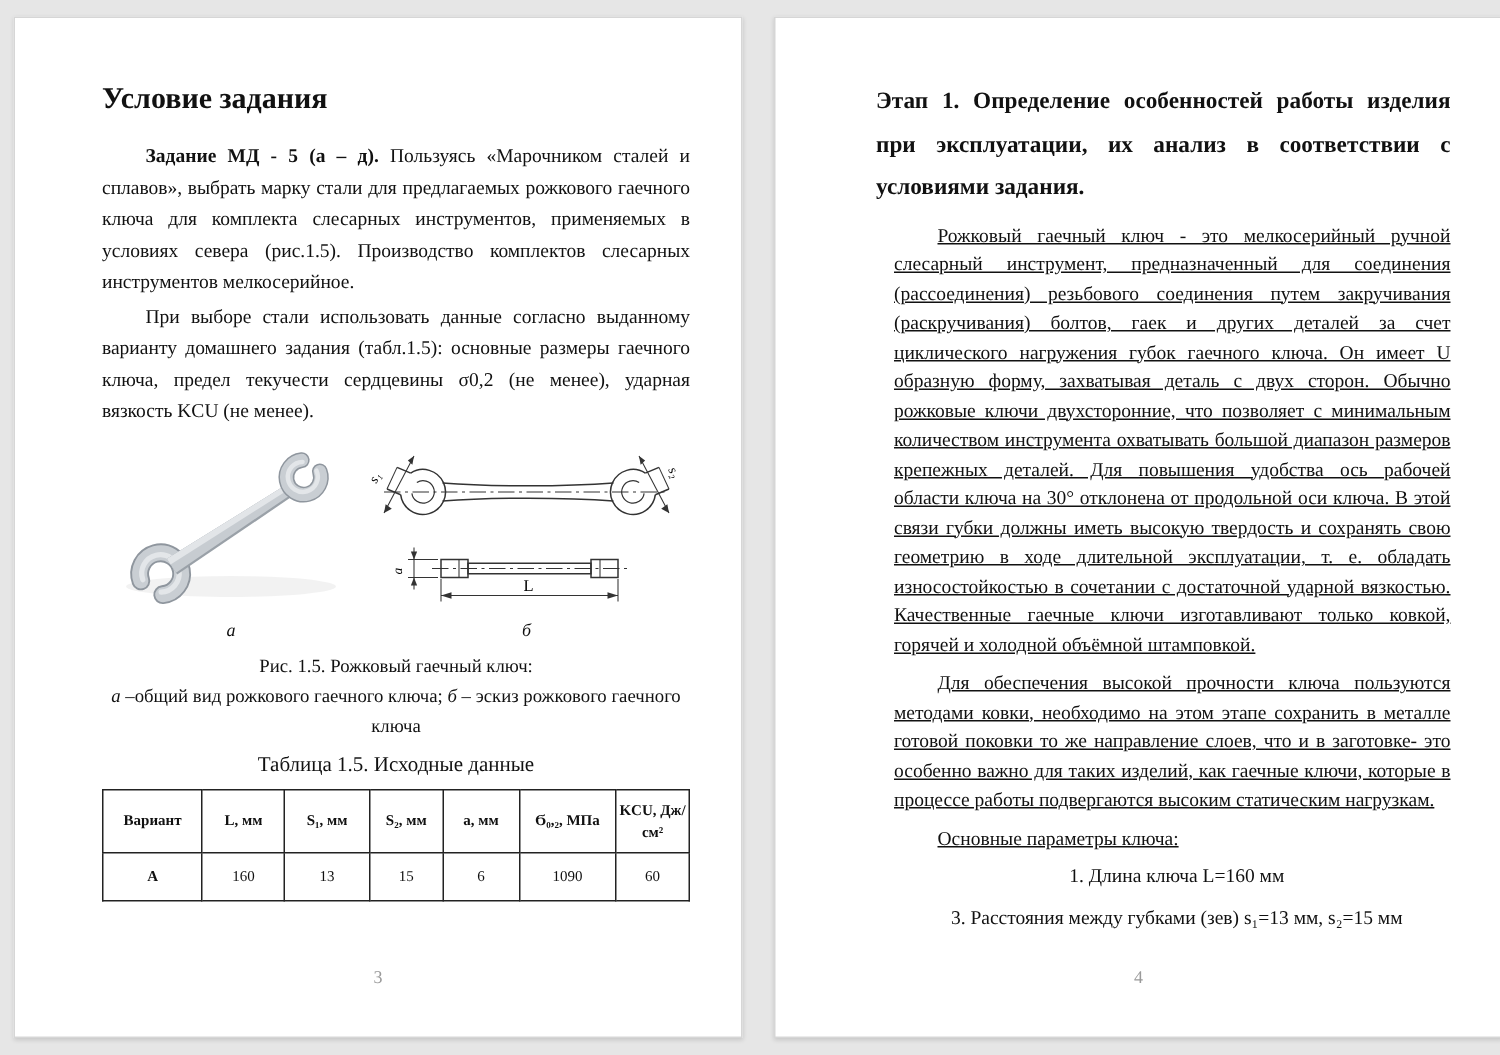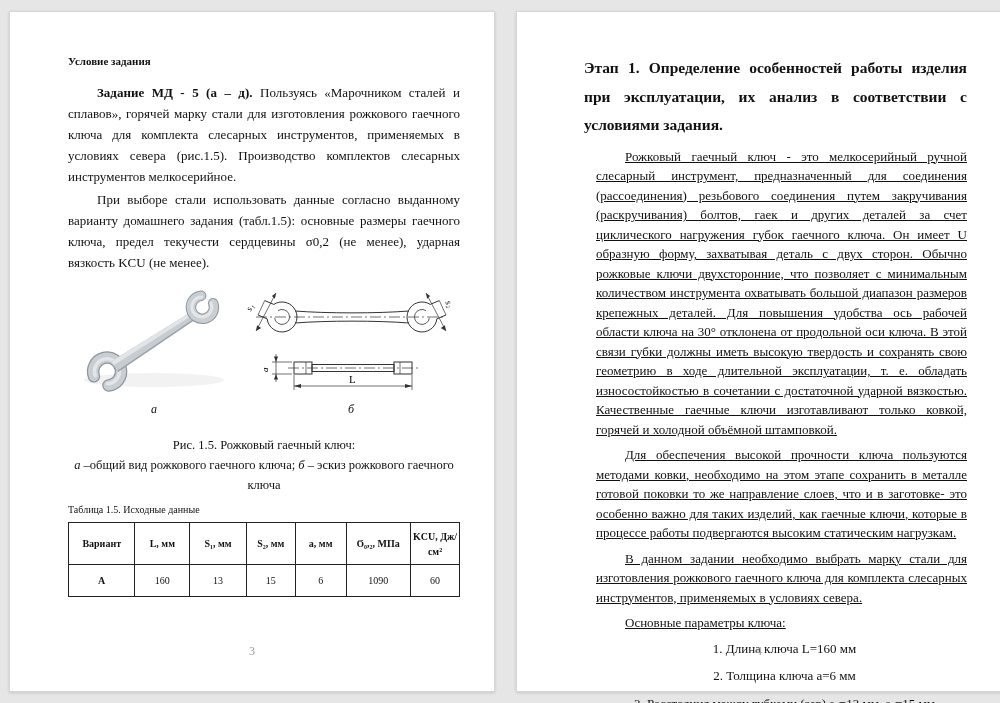--- a/index.html
+++ b/index.html
@@ -3,51 +3,51 @@
 <meta charset="utf-8">
 <style>
   html,body{margin:0;padding:0;}
   body{width:1000px;height:703px;overflow:hidden;background:#e6e6e6;
        font-family:"Liberation Serif","DejaVu Serif",serif;color:#111;}
   .canvas{position:relative;width:1000px;height:703px;}
   .page{position:absolute;top:11px;width:486px;height:681px;background:#fff;
         box-sizing:border-box;border:1px solid #d6d6d6;box-shadow:0 1px 3px rgba(0,0,0,.14);}
   .page-left{left:9px;padding:43px 34px 0 58px;}
   .page-right{left:516px;padding:42px 34px 0 67px;}
-  .h-left{font-size:11px;font-weight:bold;margin:0 0 15px 0;}
+  .h-left{font-size:20px;font-weight:bold;margin:0 0 15px 0;}
   .h-right{font-size:15.5px;font-weight:bold;line-height:28.5px;text-align:justify;margin:0 0 7px 0;}
   .p{font-size:13px;line-height:21px;text-align:justify;text-indent:29px;margin:0 0 2px 0;}
   .page-right .p{line-height:19.5px;margin:0 0 6px 12px;text-decoration:underline;}
   .lead{font-weight:bold;}
   .fig-row{display:flex;justify-content:space-between;align-items:flex-end;margin-top:10px;}
   .fig-col{display:flex;flex-direction:column;align-items:center;}
   .fig-label{font-style:italic;font-size:12px;line-height:14px;margin-top:3px;}
-  .caption{text-align:center;font-size:12.5px;line-height:20px;margin-top:19px;}
+  .caption{text-align:center;font-size:12.5px;line-height:20px;margin-top:7px;}
   .cap-it{font-style:italic;}
-  .table-title{text-align:left;font-size:10px;margin:9px 0 7px 0;}
+  .table-title{text-align:center;font-size:14px;margin:9px 0 7px 0;}
   table.data{width:100%;border-collapse:collapse;font-size:10px;table-layout:fixed;}
   table.data th,table.data td{border:1px solid #222;text-align:center;vertical-align:middle;padding:2px 1px;}
   table.data th{font-weight:bold;height:37px;line-height:15px;}
   table.data td{height:27px;}
   td.variant{font-weight:bold;}
   .pageno{position:absolute;bottom:32px;left:0;right:0;text-align:center;
           font-size:12px;color:#9a9a9a;}
   .list-item{font-size:13px;line-height:19.5px;margin:0 0 8px 18px;text-align:center;}
   .p-params{margin-bottom:9px;}
   svg text{font-family:"Liberation Serif","DejaVu Serif",serif;}
 </style>
 </head>
 <body>
 
 <div class="canvas">
 
   <div class="page page-left">
     <h1 class="h-left">Условие задания</h1>
 
-    <p class="p"><span class="lead">Задание МД - 5 (а – д).</span><span> Пользуясь «Марочником сталей и сплавов», горячей марку стали для изготовления рожкового гаечного ключа для комплекта слесарных инструментов, применяемых в условиях севера (рис.1.5). Производство комплектов слесарных инструментов мелкосерийное.</span></p>
+    <p class="p"><span class="lead">Задание МД - 5 (а – д).</span><span> Пользуясь «Марочником сталей и сплавов», выбрать марку стали для предлагаемых рожкового гаечного ключа для комплекта слесарных инструментов, применяемых в условиях севера (рис.1.5). Производство комплектов слесарных инструментов мелкосерийное.</span></p>
     <p class="p">При выборе стали использовать данные согласно выданному варианту домашнего задания (табл.1.5): основные размеры гаечного ключа, предел текучести сердцевины σ0,2 (не менее), ударная вязкость KCU (не менее).</p>
 
     <div class="fig-row">
       <div class="fig-col">
         <svg width="172" height="116" viewBox="0 0 172 116">
           <ellipse cx="86" cy="97" rx="70" ry="7" fill="rgba(0,0,0,0.05)"></ellipse>
           <g transform="rotate(-33 86 58)">
             <path d="M23.6,70.5 A14,14 0 1 0 16.4,54.9" fill="none" stroke="#8f969e" stroke-width="12.5" stroke-linecap="round"></path>
             <path d="M23.6,70.5 A14,14 0 1 0 16.4,54.9" fill="none" stroke="#c9ced3" stroke-width="10" stroke-linecap="round"></path>
             <path d="M23.6,68.5 A12.5,12.5 0 1 0 17.9,54.9" fill="none" stroke="#e3e6e9" stroke-width="3.5" stroke-linecap="round"></path>
@@ -159,23 +159,21 @@
       </table>
 
     <div class="pageno">3</div>
   </div>
 
   <div class="page page-right">
     <h2 class="h-right">Этап 1. Определение особенностей работы изделия при эксплуатации, их анализ в соответствии с условиями задания.</h2>
 
     <p class="p">Рожковый гаечный ключ - это мелкосерийный ручной слесарный инструмент, предназначенный для соединения (рассоединения) резьбового соединения путем закручивания (раскручивания) болтов, гаек и других деталей за счет циклического нагружения губок гаечного ключа. Он имеет U образную форму, захватывая деталь с двух сторон. Обычно рожковые ключи двухсторонние, что позволяет с минимальным количеством инструмента охватывать большой диапазон размеров крепежных деталей. Для повышения удобства ось рабочей области ключа на 30° отклонена от продольной оси ключа. В этой связи губки должны иметь высокую твердость и сохранять свою геометрию в ходе длительной эксплуатации, т. е. обладать износостойкостью в сочетании с достаточной ударной вязкостью. Качественные гаечные ключи изготавливают только ковкой, горячей и холодной объёмной штамповкой.</p>
     <p class="p">Для обеспечения высокой прочности ключа пользуются методами ковки, необходимо на этом этапе сохранить в металле готовой поковки то же направление слоев, что и в заготовке- это особенно важно для таких изделий, как гаечные ключи, которые в процессе работы подвергаются высоким статическим нагрузкам.</p>
-    <p class="p">В данном задании необходимо выбрать марку стали для изготовления рожкового гаечного ключа для комплекта слесарных инструментов, применяемых в условиях севера.</p>
     <p class="p p-params">Основные параметры ключа:</p>
 
     <div class="list-item">1. Длина ключа L=160 мм</div>
-    <div class="list-item">2. Толщина ключа а=6 мм</div>
     <div class="list-item">3. Расстояния между губками (зев) s₁=13 мм, s₂=15 мм</div>
 
     <div class="pageno">4</div>
   </div>
 
 </div>
 
 </body></html>

